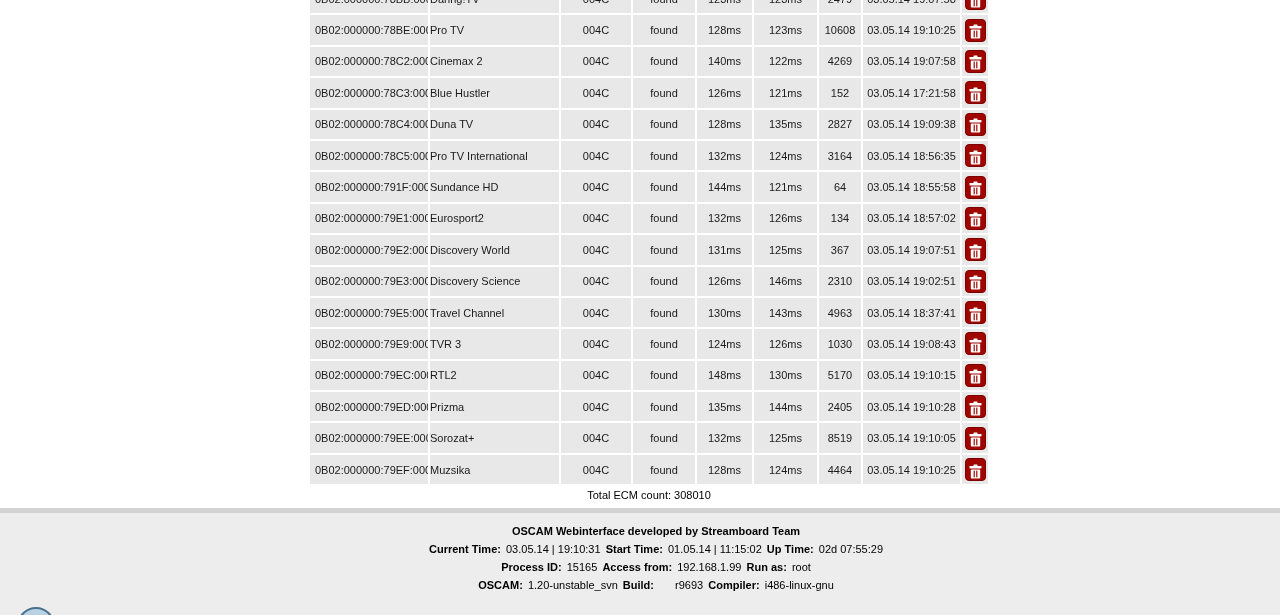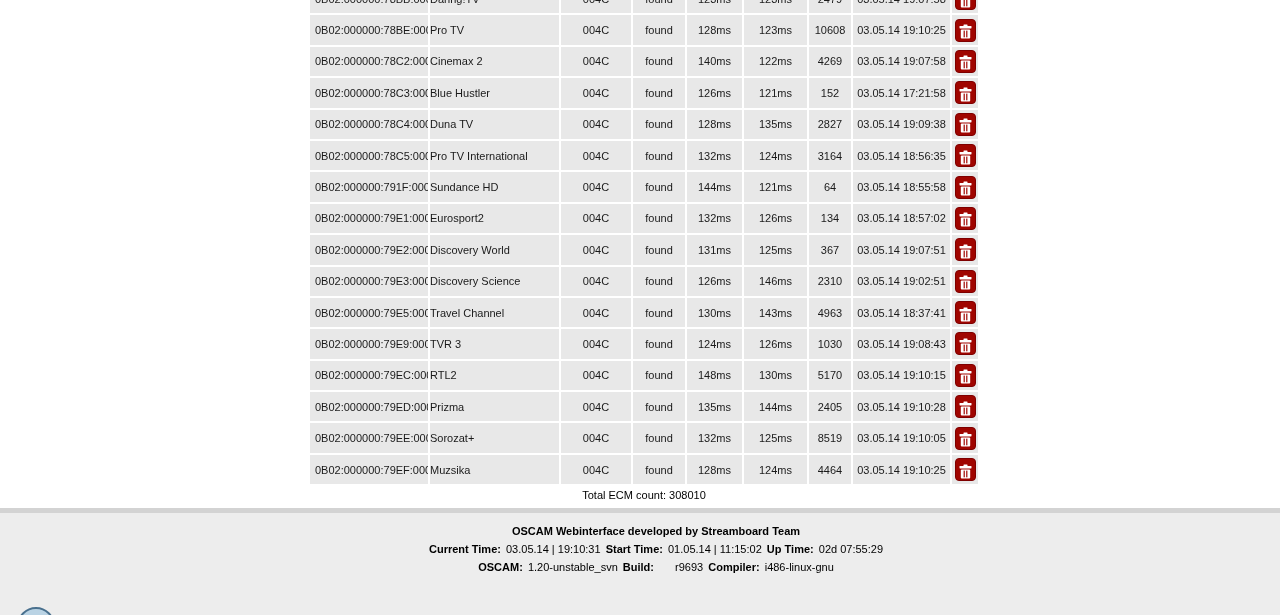--- a/index.html
+++ b/index.html
@@ -13,21 +13,21 @@
     border-collapse:separate; border-spacing:2px;
     table-layout:fixed; width:668px;
     font-size:11px; color:#1a1a1a;
   }
   table.ecm-table td {
     background:#e8e8e8; height:29.4px; overflow:hidden; white-space:nowrap;
   }
   td.c-id     { width:118px; text-align:left; padding-left:5px; }
   td.c-name   { width:129px; text-align:left; }
   td.c-caid   { width:70px;  text-align:center; }
-  td.c-status { width:52px;  text-align:center; }
+  td.c-status { width:62px;  text-align:center; }
   td.c-time   { width:55px;  text-align:center; }
   td.c-timeavg{ width:63px;  text-align:center; }
   td.c-count  { width:42px;  text-align:center; }
   td.c-last   { width:97px;  text-align:center; }
   td.c-del    { width:26px;  text-align:center; background:#f6f6f6; padding:0; }
 
   .del-btn {
     display:inline-block; width:21px; height:23px; border:1px solid #7e0000;
     border-radius:4px; background:#a00500; cursor:pointer; padding:0;
     line-height:0; vertical-align:middle;
@@ -445,20 +445,28 @@
     </div>
     <div>
       <span class="b" style="margin-right: 2px;">Current Time:</span>
       <span style="margin-right: 2px;">03.05.14 | 19:10:31</span>
       <span class="b" style="margin-right: 2px;">Start Time:</span>
       <span style="margin-right: 2px;">01.05.14 | 11:15:02</span>
       <span class="b" style="margin-right: 2px;">Up Time:</span>
       <span>02d 07:55:29</span>
     </div>
     <div>
+      <span class="b" style="margin-right: 2px;">Process ID:</span>
+      <span style="margin-right: 2px;">15165</span>
+      <span class="b" style="margin-right: 2px;">Access from:</span>
+      <span style="margin-right: 2px;">192.168.1.99</span>
+      <span class="b" style="margin-right: 2px;">Run as:</span>
+      <span>root</span>
+    </div>
+    <div>
       <span class="b" style="margin-right: 2px;">OSCAM:</span>
       <span style="margin-right: 2px;">1.20-unstable_svn</span>
       <span class="b" style="margin-right: 18px;">Build:</span>
       <span style="margin-right: 2px;">r9693</span>
       <span class="b" style="margin-right: 2px;">Compiler:</span>
       <span>i486-linux-gnu</span>
     </div>
   </div>
 
   <div class="corner-bubble"></div>

